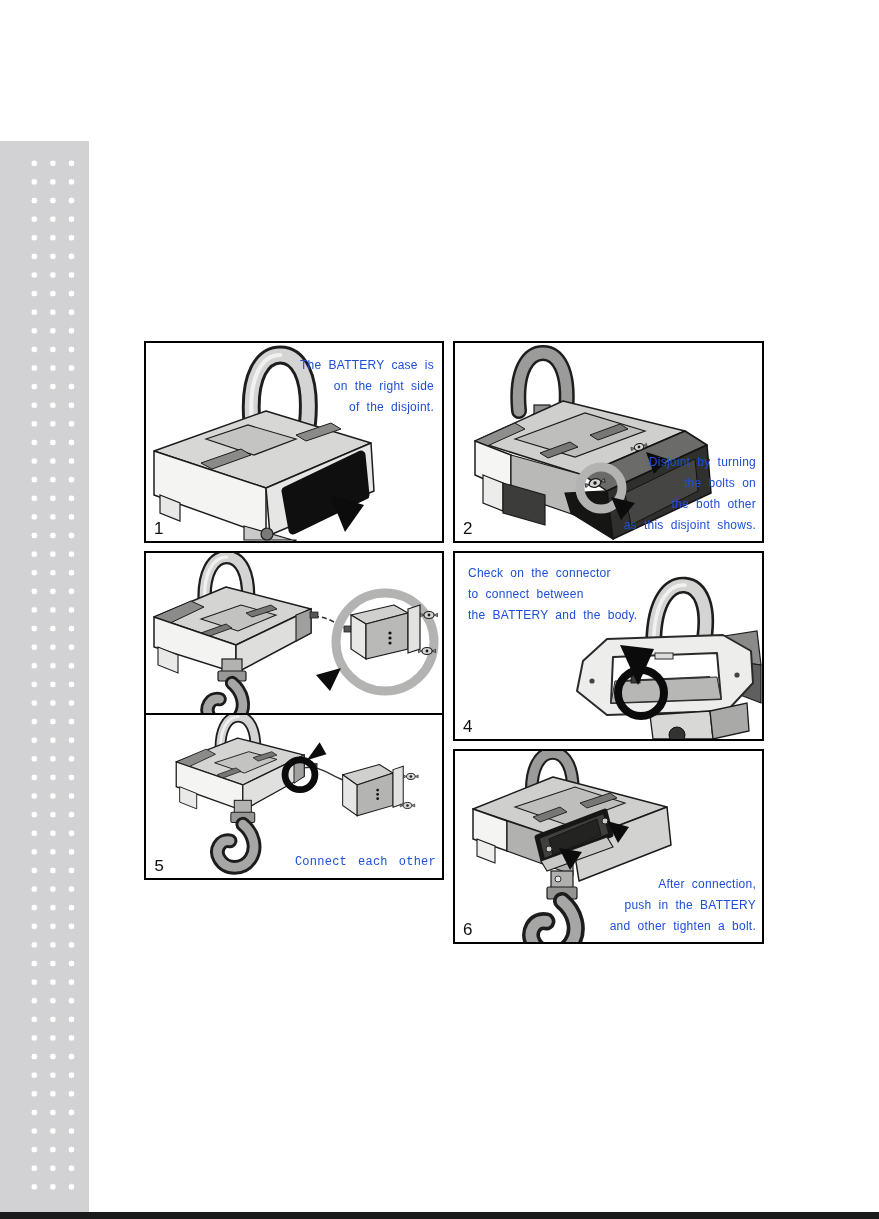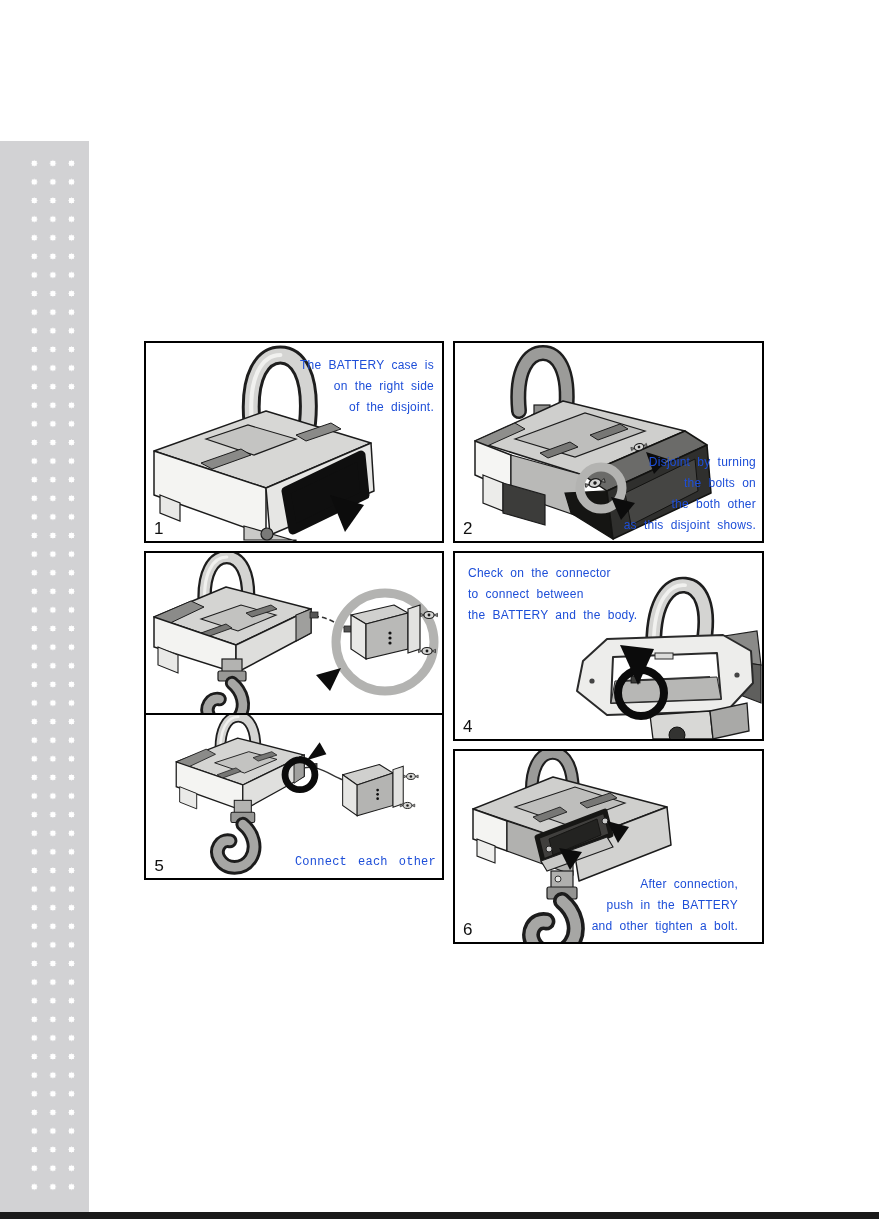--- a/index.html
+++ b/index.html
@@ -23,21 +23,21 @@
   .cap { position:absolute; font-size:12px; line-height:21px; color:#1d4ed8;
          word-spacing:3.5px; letter-spacing:0.25px; white-space:nowrap; }
   .cap.right { text-align:right; }
   .num { position:absolute; left:8px; bottom:2px; font-size:17px; color:#101010; }
 
   #p1 .cap { top:12px; right:8px; }
   #p2 .cap { bottom:5px; right:6px; }
   #p3 .cap { bottom:4px; right:5px; }
   #p4 .cap { top:10px; left:13px; }
   #p5 .cap { bottom:5px; right:6px; }
-  #p6 .cap { bottom:5px; right:24px;margin-left:40px; }
+  #p6 .cap { bottom:5px; right:6px;margin-left:40px; }
   .defs-holder { position:absolute; width:0; height:0; overflow:hidden; }
 </style>
 </head>
 <body>
 
 <div class="page">
 
   <svg class="defs-holder" aria-hidden="true">
     <defs>
       <g id="shk-l">

